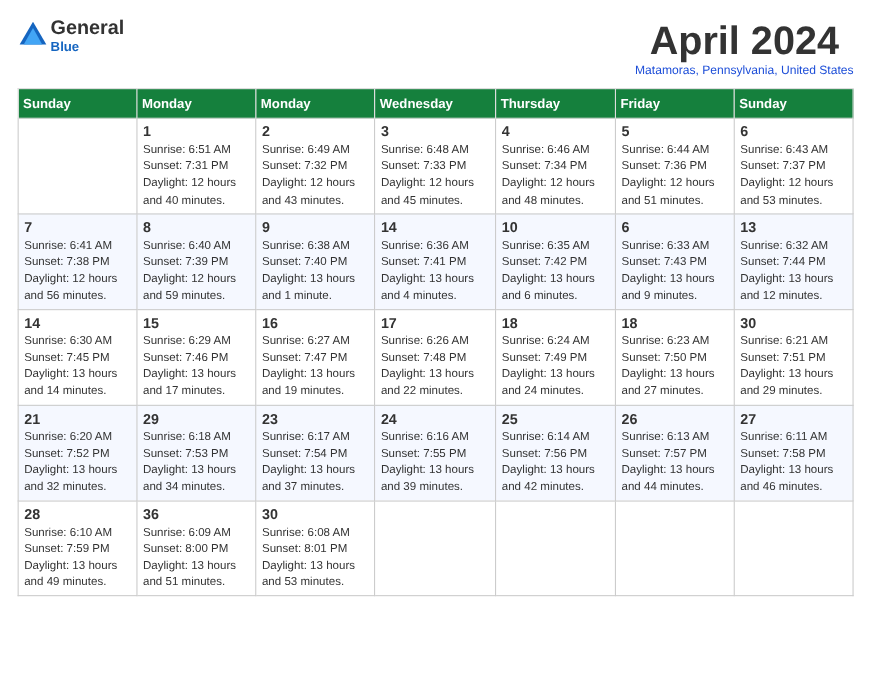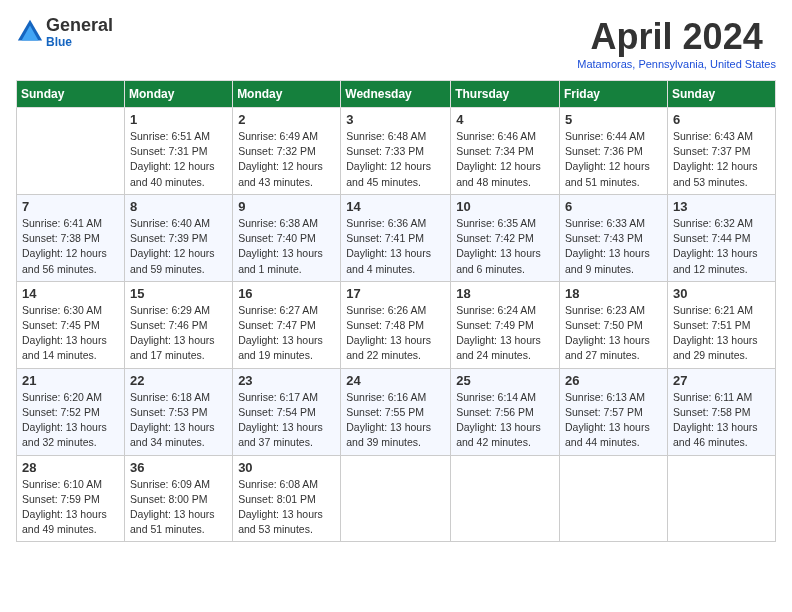--- a/index.html
+++ b/index.html
@@ -216,21 +216,21 @@
           <div class="day-number">30</div>
           <div class="day-info">Sunrise: 6:21 AM<br>Sunset: 7:51 PM<br>Daylight: 13 hours<br>and 29 minutes.</div>
         </td>
       </tr>
       <tr>
         <td>
           <div class="day-number">21</div>
           <div class="day-info">Sunrise: 6:20 AM<br>Sunset: 7:52 PM<br>Daylight: 13 hours<br>and 32 minutes.</div>
         </td>
         <td>
-          <div class="day-number">22</div>
+          <div class="day-number">29</div>
           <div class="day-info">Sunrise: 6:18 AM<br>Sunset: 7:53 PM<br>Daylight: 13 hours<br>and 34 minutes.</div>
         </td>
         <td>
           <div class="day-number">23</div>
           <div class="day-info">Sunrise: 6:17 AM<br>Sunset: 7:54 PM<br>Daylight: 13 hours<br>and 37 minutes.</div>
         </td>
         <td>
           <div class="day-number">24</div>
           <div class="day-info">Sunrise: 6:16 AM<br>Sunset: 7:55 PM<br>Daylight: 13 hours<br>and 39 minutes.</div>
         </td>

